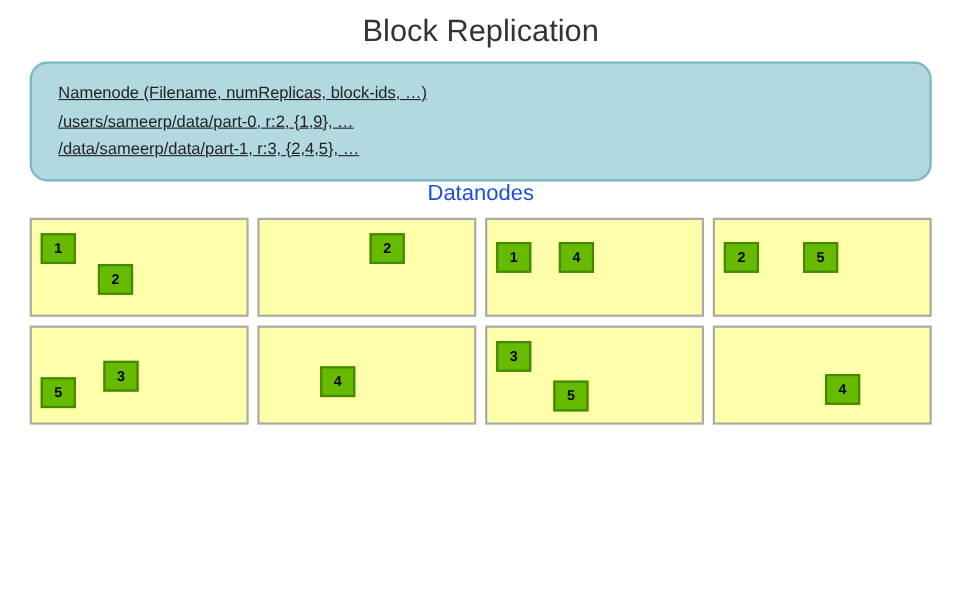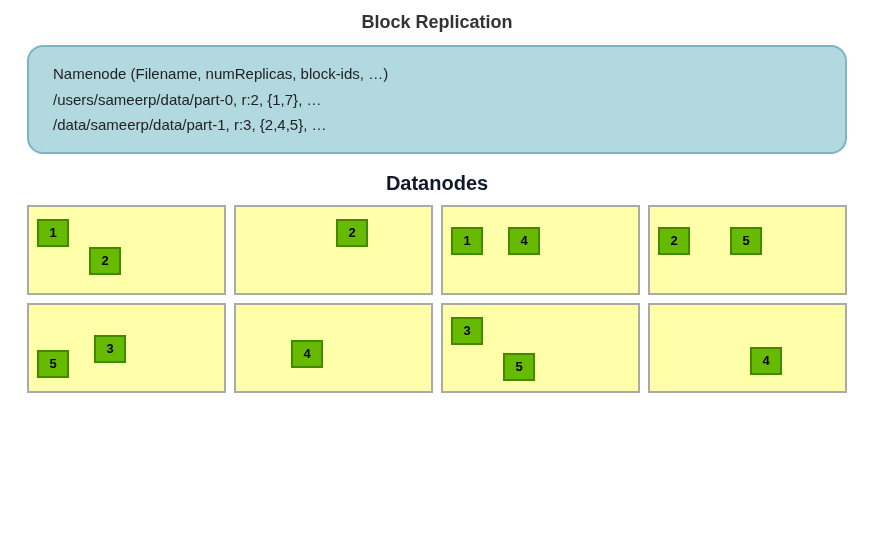--- a/index.html
+++ b/index.html
@@ -14,44 +14,44 @@
     .page-container {
       width: 874px;
       height: 536px;
       padding: 8px 16px;
       display: flex;
       flex-direction: column;
       align-items: center;
     }
 
     .title {
-      font-size: 18px;
-      font-weight: bold;
+      font-size: 28px;
+      font-weight: normal;
       color: #333;
       margin-top: 4px;
       margin-bottom: 12px;
       text-align: center;
     }
 
     .namenode-box {
       background: #b2d8e0;
       border: 2px solid #7ab5c4;
       border-radius: 16px;
       padding: 14px 24px;
       width: 820px;
       font-size: 15px;
       line-height: 1.7;
       color: #222;
-      margin-bottom: 18px;
+      text-decoration: underline;
     }
 
     .datanodes-label {
       font-size: 20px;
-      font-weight: bold;
-      color: #0f172a;
+      font-weight: normal;
+      color: #1d4ed8;
       margin-bottom: 10px;
       text-align: center;
     }
 
     .datanode-grid {
       display: grid;
       grid-template-columns: repeat(4, 1fr);
       grid-template-rows: repeat(2, 1fr);
       gap: 8px;
       width: 820px;
@@ -82,21 +82,21 @@
     }
   </style>
 </head>
 <body>
 
 <div class="page-container">
   <div class="title">Block Replication</div>
 
   <div class="namenode-box">
     <div>Namenode (Filename, numReplicas, block-ids, …)</div>
-    <div>/users/sameerp/data/part-0, r:2, {1,7}, …</div>
+    <div>/users/sameerp/data/part-0, r:2, {1,9}, …</div>
     <div>/data/sameerp/data/part-1, r:3, {2,4,5}, …</div>
   </div>
 
   <div class="datanodes-label">Datanodes</div>
 
   <div class="datanode-grid" id="datanode-grid">
   <div class="datanode-cell">
         <div class="block" style="top: 12px; left: 8px;">1</div>
         <div class="block" style="top: 40px; left: 60px;">2</div>
       </div>

